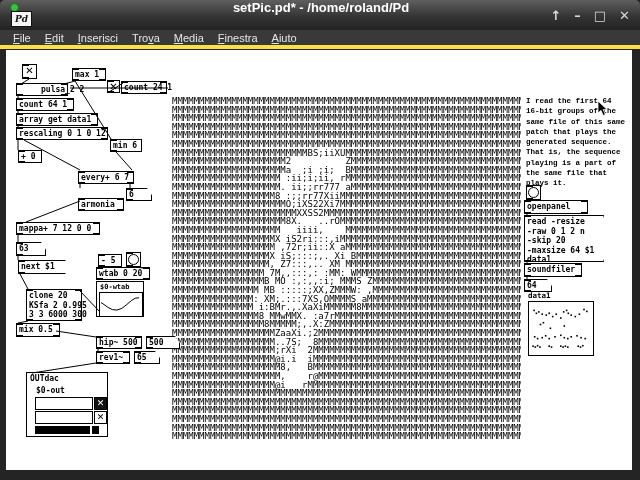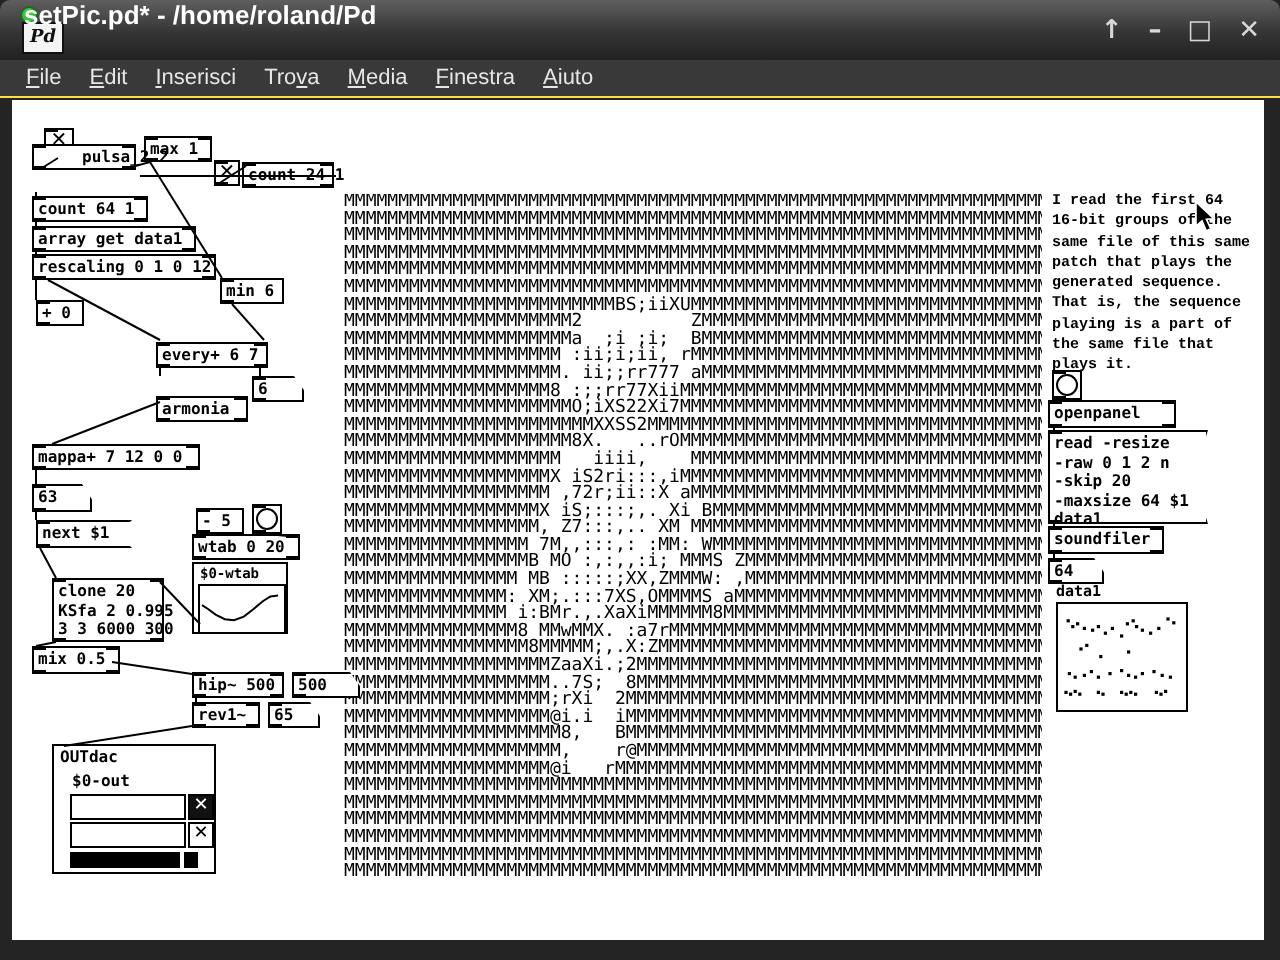--- a/index.html
+++ b/index.html
@@ -2,32 +2,32 @@
 <html><head>
 <meta charset="utf-8">
 <style>
   html,body{margin:0;padding:0}
   body{width:640px;height:480px;position:relative;overflow:hidden;background:#242424;
        font-family:"DejaVu Sans Mono",monospace}
   
   .titlebar{position:absolute;left:0;top:0;width:640px;height:30px;
     background:linear-gradient(#5f5f5f,#343434 55%,#222 100%);
     border-radius:5px 5px 0 0;border-bottom:1px solid #0c0c0c}
-  .title-text{position:absolute;left:12px;right:0;top:0;height:30px;line-height:30px;text-align:left;
+  .title-text{position:absolute;left:2px;right:0;top:0;height:30px;line-height:30px;text-align:center;
     color:#fff;font:bold 13px "Liberation Sans",sans-serif}
   .app-icon{position:absolute;left:9px;top:3px;width:26px;height:25px}
   .app-icon .led{position:absolute;left:1px;top:0;width:7px;height:7px;border-radius:50%;
     background:#39c13f;border:1px solid #1a6b1d}
   .app-icon .plate{position:absolute;left:2px;top:8px;width:19px;height:14px;background:#f4f4f4;
     border:1px solid #111;color:#111;font:bold italic 9px "DejaVu Serif",serif;
     text-align:center;line-height:14px}
   .win-controls{position:absolute;right:10px;top:0;height:30px;display:flex;align-items:center;gap:13px}
   .win-btn{color:#d8d8d8;font:bold 13px "DejaVu Sans",sans-serif;cursor:default}
   .menubar{position:absolute;left:0;top:30px;width:640px;height:19px;background:#393939;
-    border-bottom:1px solid #fde047;display:flex;align-items:center;padding-left:6px;box-sizing:border-box}
+    border-bottom:4px solid #fde047;display:flex;align-items:center;padding-left:6px;box-sizing:border-box}
   .menu-item{color:#e6e6e6;font:11px "Liberation Sans",sans-serif;padding:0 7px}
   .menu-item u{text-decoration:underline}
   
   .canvas{position:absolute;left:6px;top:50px;width:626px;height:420px;background:#fff;overflow:hidden}
   .pd{position:absolute;box-sizing:border-box;background:#fff;border:1px solid #000;color:#000;
       font:bold 8px "DejaVu Sans Mono",monospace;line-height:9.5px;padding:1px 2px;white-space:pre;z-index:2}
   .kind-msg{clip-path:polygon(0 0,100% 0,calc(100% - 4px) 28%,calc(100% - 4px) 72%,100% 100%,0 100%)}
   .kind-num{clip-path:polygon(0 0,calc(100% - 5px) 0,100% 55%,100% 100%,0 100%)}
   .kind-comment{border:none;background:transparent;font:bold 7.5px "DejaVu Sans Mono",monospace;
       line-height:10.3px;z-index:1}
@@ -146,21 +146,21 @@
       <line x1="50" y1="281" x2="90" y2="287" stroke="#000" stroke-width="1"></line>
       <line x1="92" y1="299" x2="92" y2="301" stroke="#000" stroke-width="1"></line>
       <line x1="90" y1="313" x2="26" y2="323" stroke="#000" stroke-width="1"></line>
       <line x1="527" y1="150" x2="522" y2="151" stroke="#000" stroke-width="1"></line>
       <line x1="521" y1="164" x2="521" y2="166" stroke="#000" stroke-width="1"></line>
       <line x1="521" y1="211" x2="521" y2="214" stroke="#000" stroke-width="1"></line>
       <line x1="521" y1="227" x2="521" y2="229" stroke="#000" stroke-width="1"></line>
     </svg>
 <div class="pd kind-toggle" style="left: 16px; top: 14px; width: 15px; height: 15px;"><span class="tgl-x">✕</span><div class="nub tl"></div><div class="nub bl"></div></div>
     <div class="pd kind-obj" style="left: 66px; top: 18px; width: 34px; height: 13px;"><span>max 1</span><div class="nub tl"></div><div class="nub bl"></div><div class="nub tr"></div><div class="nub br"></div></div>
-    <div class="pd kind-obj" style="left: 10px; top: 22px; width: 52px; height: 13px; padding-left: 24px;"><span>pulsa_2 2</span><div class="nub tl"></div><div class="nub bl"></div><div class="nub tr"></div><div class="nub br"></div></div>
+    <div class="pd kind-obj" style="left: 10px; top: 33px; width: 52px; height: 13px; padding-left: 24px;"><span>pulsa_2 2</span><div class="nub tl"></div><div class="nub bl"></div><div class="nub tr"></div><div class="nub br"></div></div>
     <div class="pd kind-obj" style="left: 10px; top: 48px; width: 58px; height: 13px;"><span>count 64 1</span><div class="nub tl"></div><div class="nub bl"></div><div class="nub tr"></div><div class="nub br"></div></div>
     <div class="pd kind-obj" style="left: 10px; top: 63px; width: 82px; height: 13px;"><span>array get data1</span><div class="nub tl"></div><div class="nub bl"></div><div class="nub tr"></div><div class="nub br"></div></div>
     <div class="pd kind-obj" style="left: 10px; top: 77px; width: 92px; height: 13px;"><span>rescaling 0 1 0 12</span><div class="nub tl"></div><div class="nub bl"></div><div class="nub tr"></div><div class="nub br"></div></div>
     <div class="pd kind-obj" style="left: 104px; top: 89px; width: 32px; height: 13px;"><span>min 6</span><div class="nub tl"></div><div class="nub bl"></div></div>
     <div class="pd kind-obj" style="left: 12px; top: 100px; width: 24px; height: 13px;"><span>+ 0</span><div class="nub tl"></div><div class="nub bl"></div></div>
     <div class="pd kind-obj" style="left: 72px; top: 121px; width: 56px; height: 13px;"><span>every+ 6 7</span><div class="nub tl"></div><div class="nub bl"></div><div class="nub tr"></div><div class="nub br"></div></div>
     <div class="pd kind-obj" style="left: 72px; top: 128px; width: 46px; height: 13px; margin-top: 20px;"><span>armonia</span><div class="nub tl"></div><div class="nub bl"></div><div class="nub tr"></div><div class="nub br"></div></div>
     <div class="pd kind-num" style="left: 120px; top: 138px; width: 26px; height: 13px;"><span>6</span><div class="nub tl"></div><div class="nub bl"></div></div>
     <div class="pd kind-obj" style="left: 10px; top: 172px; width: 84px; height: 13px;"><span>mappa+ 7 12 0 0</span><div class="nub tl"></div><div class="nub bl"></div><div class="nub tr"></div><div class="nub br"></div></div>
     <div class="pd kind-num" style="left: 10px; top: 192px; width: 30px; height: 14px;"><span>63</span><div class="nub tl"></div><div class="nub bl"></div></div>

